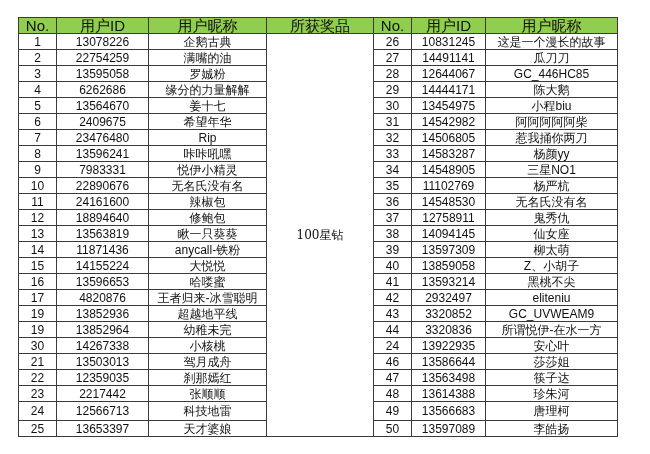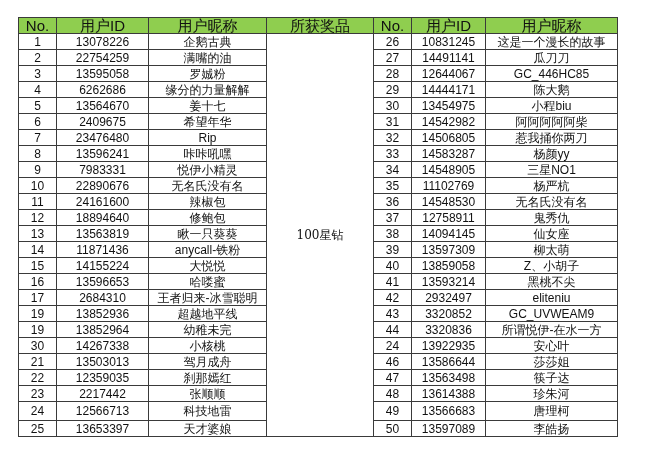--- a/index.html
+++ b/index.html
@@ -167,21 +167,21 @@
       <tr>
         <td>16</td>
         <td>13596653</td>
         <td>哈喽蜜</td>
         <td>41</td>
         <td>13593214</td>
         <td>黑桃不尖</td>
       </tr>
       <tr>
         <td>17</td>
-        <td>2684310</td>
+        <td>4820876</td>
         <td>王者归来-冰雪聪明</td>
         <td>42</td>
         <td>2932497</td>
         <td>eliteniu</td>
       </tr>
       <tr>
         <td>19</td>
         <td>13852936</td>
         <td>超越地平线</td>
         <td>43</td>

